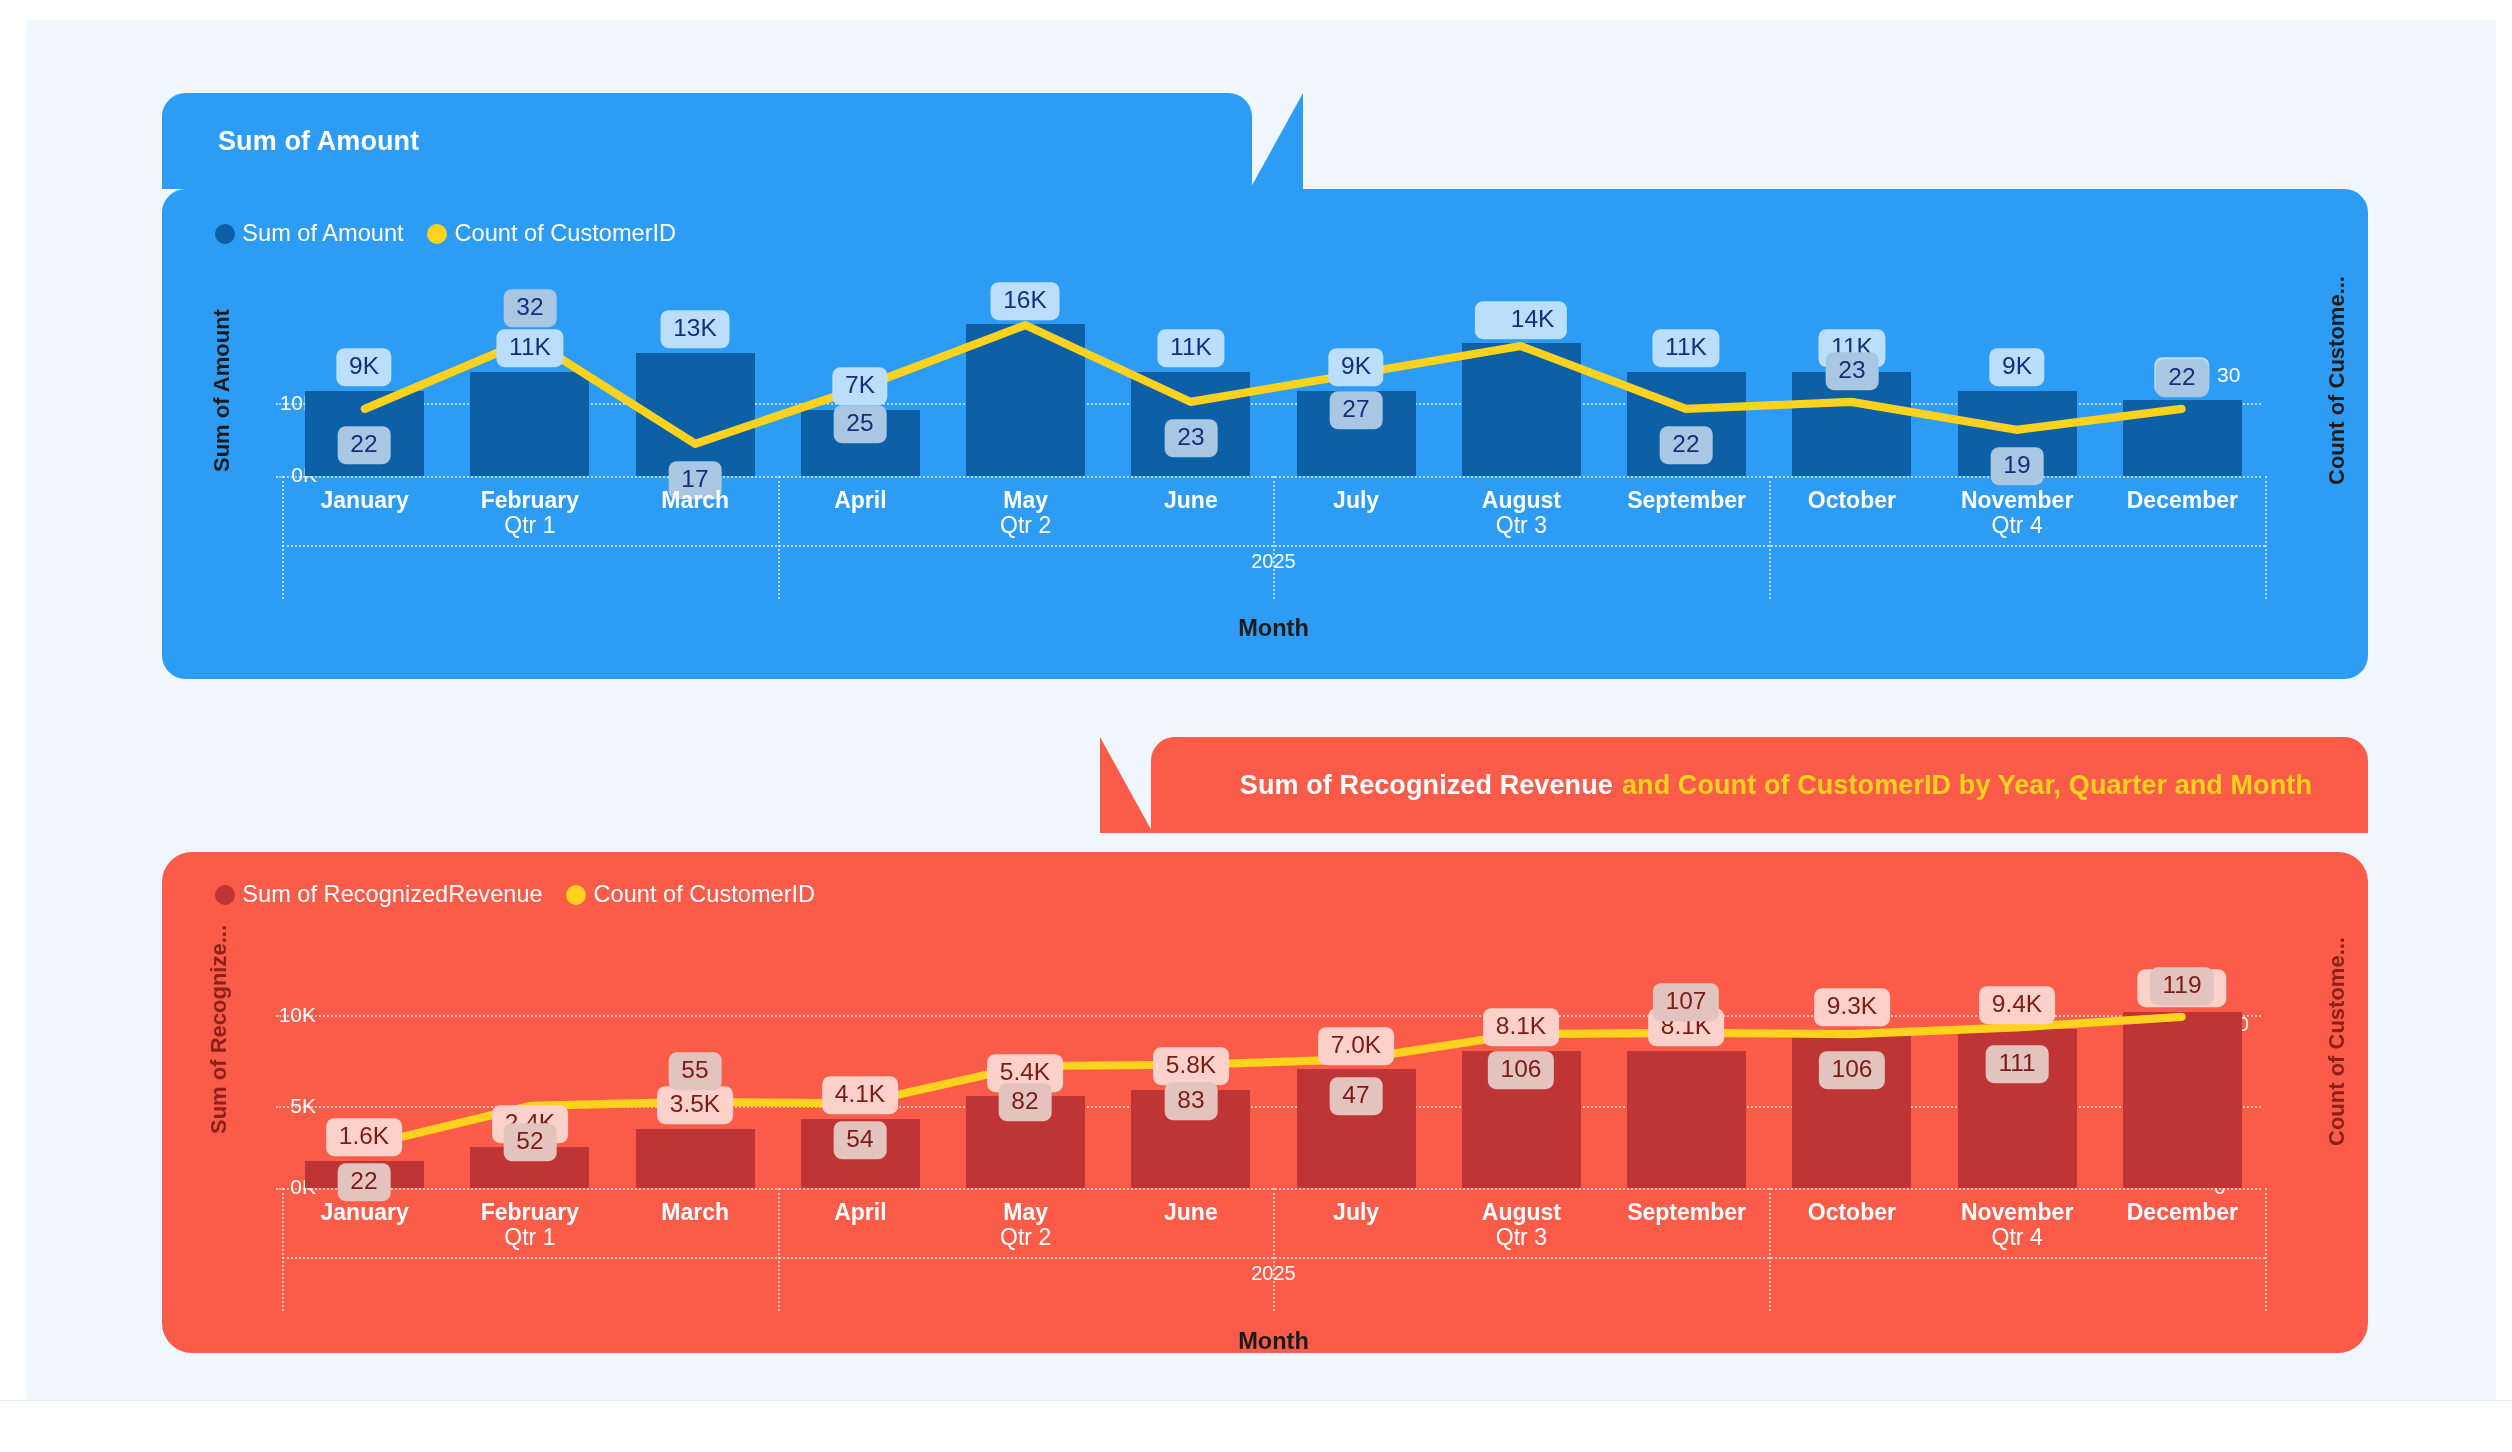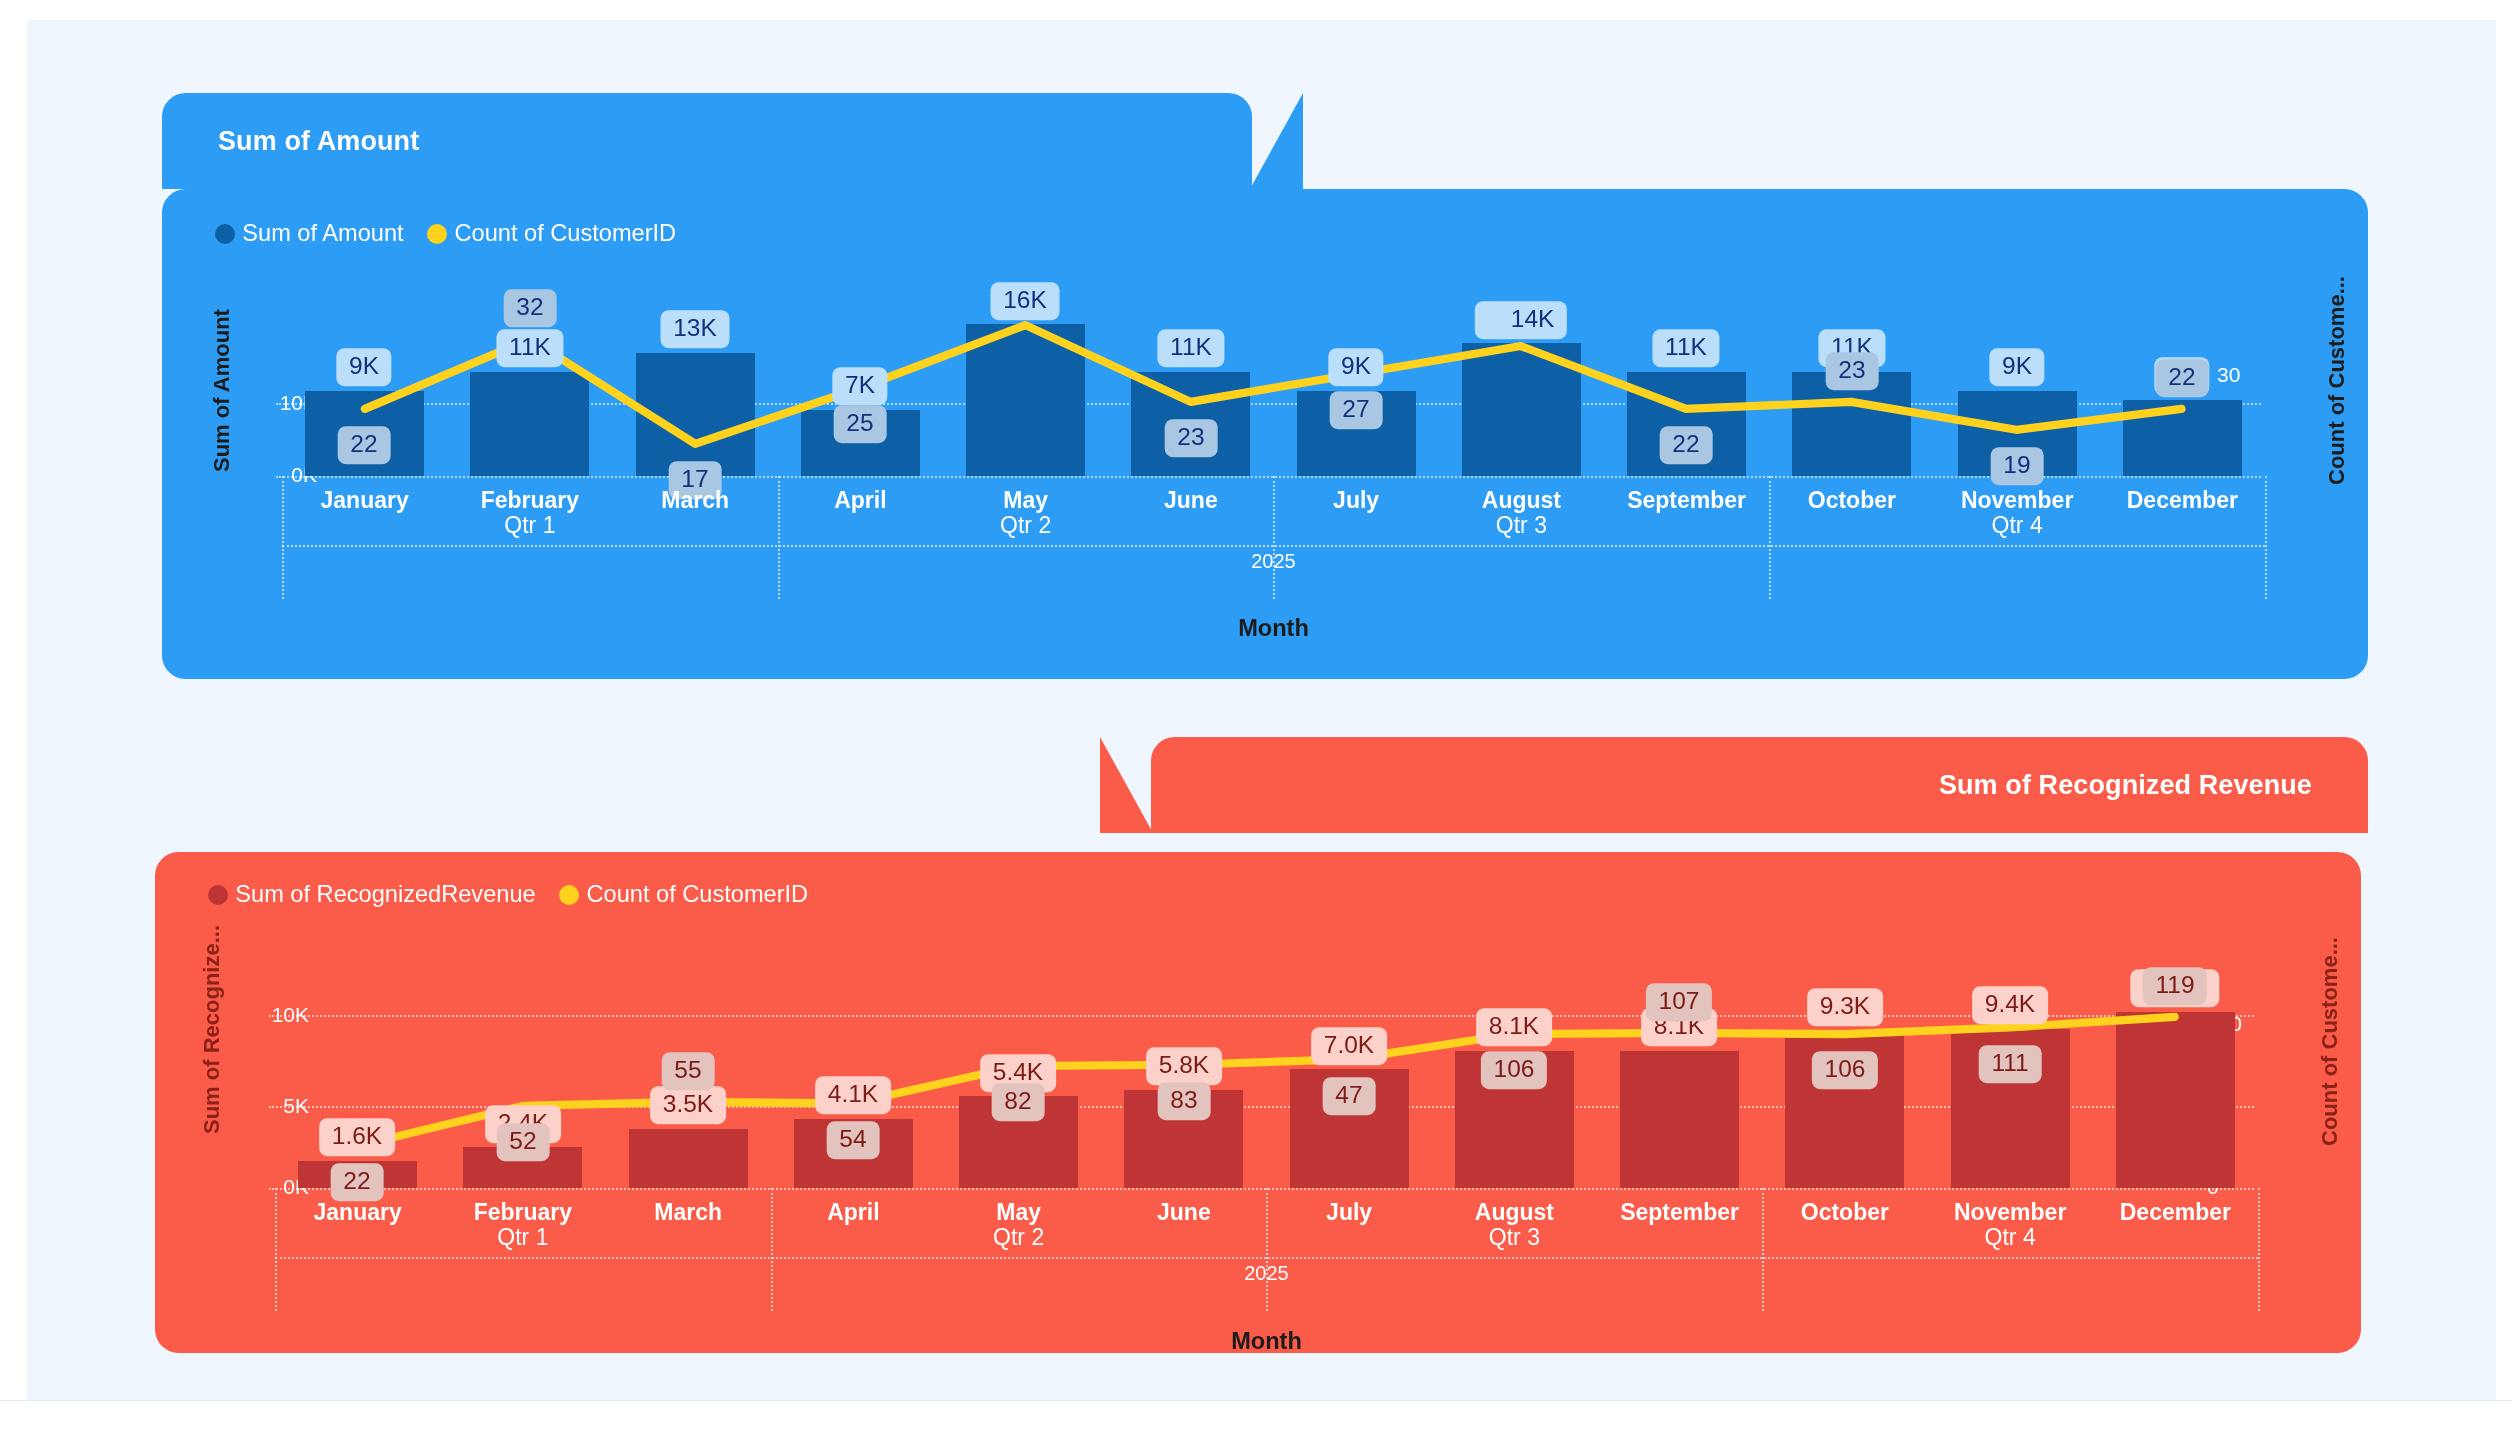--- a/index.html
+++ b/index.html
@@ -35,22 +35,23 @@
   
   .panel {
     position: absolute;
     border-radius: 23.6px;
   }
   .panel-blue {
     left: 162px; top: 189px; width: 2206px; height: 490px;
     background: #2d9cf5;
   }
   .panel-red {
-    left: 155px; top: 852px; width: 2206px; height: 501px;
+    left: 162px; top: 852px; width: 2206px; height: 501px;
     background: #fb5b49;
+    border-radius: 30px;
   }
 
   
   .ribbon {
     position: absolute;
     height: 96px;
     display: flex;
     align-items: center;
     padding: 0 54px;
     white-space: nowrap;
@@ -329,20 +330,21 @@
         <div class="vsep" style="left: 616px; top: 287px; height: 123px;"></div>
         <div class="vsep" style="left: 1111px; top: 287px; height: 123px;"></div>
         <div class="vsep" style="left: 1607px; top: 287px; height: 123px;"></div>
         <div class="vsep" style="left: 2103px; top: 287px; height: 123px;"></div>
         <div class="hsep" style="left: 120px; width: 1983px; top: 356px;"></div>
       </div>
   </div>
 
   <div class="ribbon ribbon-red">
     <span class="title-txt title-white">Sum of Recognized Revenue</span>
+    <span class="title-txt title-yellow">and Count of CustomerID by Year, Quarter and Month</span>
   </div>
 
   <div class="panel panel-red">
 
     <div class="legend" style="left:53px; top:29px;">
       <div class="legend-item">
         <span class="legend-dot" style="background:#bf3434"></span>
         <span>Sum of RecognizedRevenue</span>
       </div>
       <div class="legend-item">

